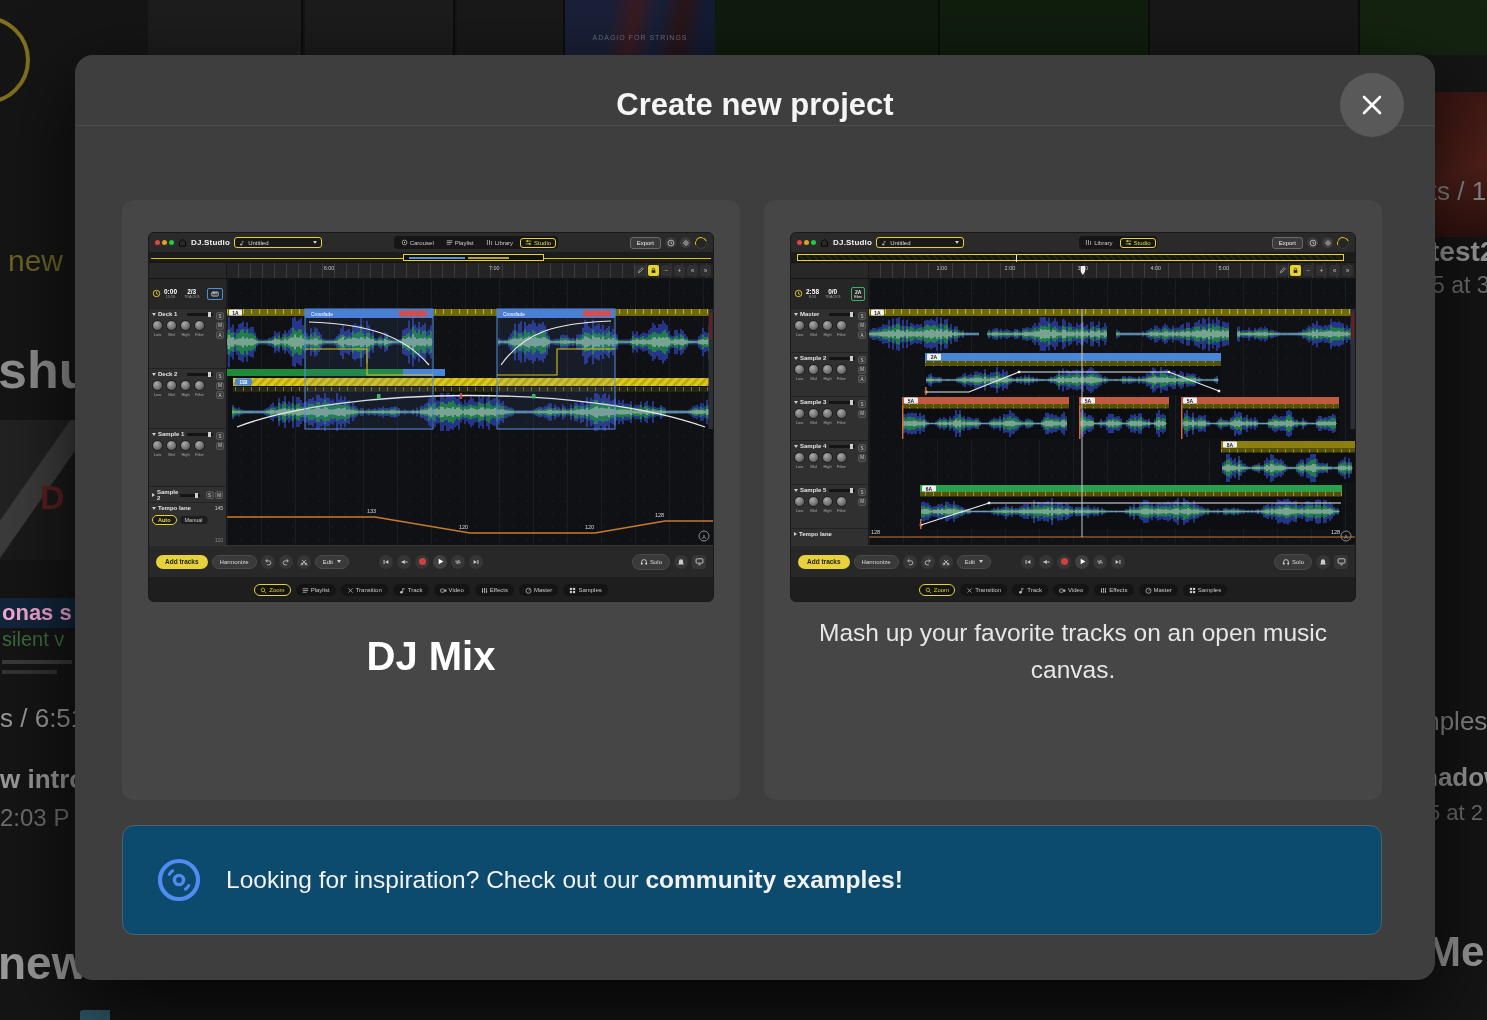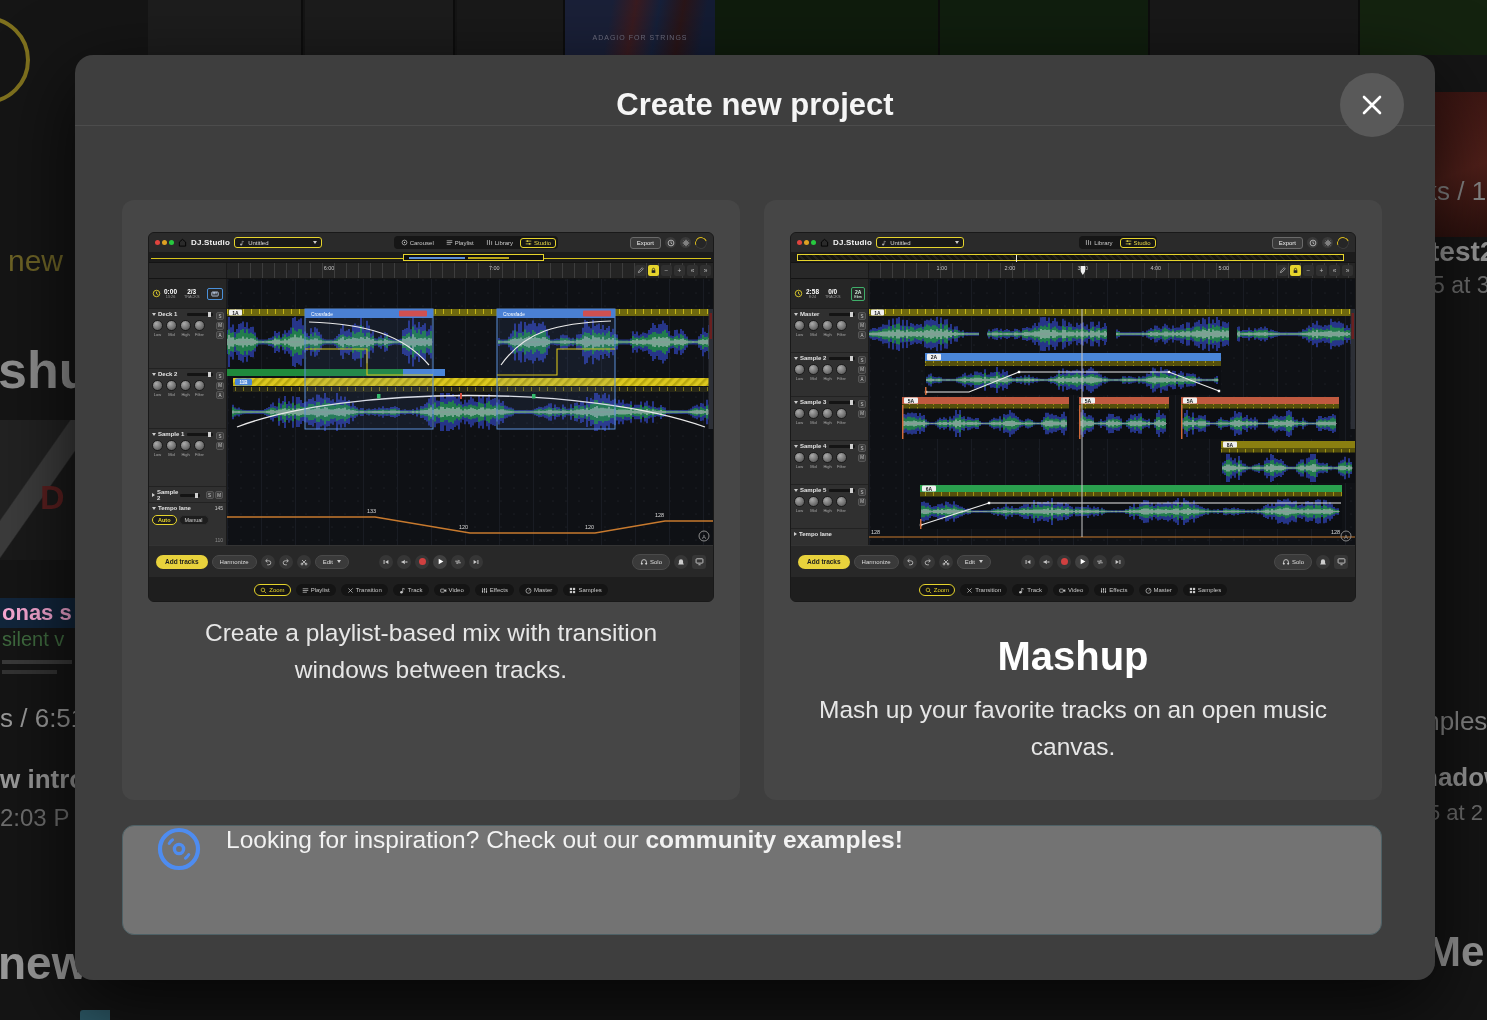--- a/index.html
+++ b/index.html
@@ -12,21 +12,21 @@
   .bg-text{position:absolute;color:#8f8f8f;white-space:nowrap}
   
   .modal{position:absolute;left:75px;top:55px;width:1360px;height:925px;background:#3e3e3e;border-radius:18px;box-shadow:0 25px 80px rgba(0,0,0,.75)}
   .mhead{height:71px;border-bottom:1px solid #4c4c4c;position:relative}
   .mtitle{line-height:100px;text-align:center;font-size:31px;font-weight:bold;color:#f5f5f5}
   .mclose{position:absolute;right:31px;top:18px;width:64px;height:64px;border-radius:50%;background:#595959;display:flex;align-items:center;justify-content:center;cursor:pointer}
   .card{position:absolute;top:145px;width:618px;height:600px;background:#464646;border-radius:12px;cursor:pointer}
   .card.c1{left:47px}.card.c2{left:689px}
   .ctitle{margin-top:32px;text-align:center;font-size:40px;font-weight:bold;color:#ffffff}
   .cdesc{margin:12px 44px 0;text-align:center;font-size:24.5px;line-height:37px;color:#e6e6e6}
-  .banner{position:absolute;left:47px;top:770px;width:1260px;height:110px;background:#737373;border:1px solid #4e6166;border-radius:12px;display:flex;align-items:flex-start;padding:0 24px 0 33px}
+  .banner{position:absolute;left:47px;top:770px;width:1260px;height:110px;background:#0c4a6e;border:1px solid #4e6166;border-radius:12px;display:flex;align-items:center;padding:0 24px 0 33px}
   .btext{margin-left:24px;font-size:24.5px;color:#f2f2f2}
   .btext b{font-weight:bold}
   .bbtn{margin-left:auto;width:260px;height:61px;background:#57696e;border:1px solid #6b7d82;border-radius:8px;color:#f5f5f5;font-size:24px;display:flex;align-items:center;justify-content:center;cursor:pointer}
   
   .thumb{width:566px;height:370px;margin:32px auto 0;background:#232323;border:1px solid #191919;border-radius:6px;overflow:hidden;font-weight:normal}
   .tbar{height:20px;background:#2a2a2a;border-bottom:1px solid #1c1c1c;display:flex;align-items:center;gap:4px;padding:0 6px}
   .dots{display:flex;gap:2px}
   .dots i{width:5px;height:5px;border-radius:50%;display:block}
   .dr{background:#e0443e}.dy{background:#dea123}.dg{background:#27c93f}
   .hic{color:#cfcfcf}
@@ -689,21 +689,21 @@
             <span>Master</span>
           </span>
         <span class="bchip">
             <svg class="ic" width="7" height="7" viewBox="0 0 10 10">
               <use href="#i-samples"></use>
             </svg>
             <span>Samples</span>
           </span>
       </div>
     </div>
-    <div class="cdesc">Create a playlist-based mix with transition windows between tracks.</div>
+    <div class="ctitle">DJ Mix</div>
   </div>
 
   <div class="card c2">
     <div class="thumb">
       <div class="tbar">
         <span class="dots">
             <i class="dr"></i>
             <i class="dy"></i>
             <i class="dg"></i>
           </span>
@@ -1190,21 +1190,20 @@
             <span>Master</span>
           </span>
         <span class="bchip">
             <svg class="ic" width="7" height="7" viewBox="0 0 10 10">
               <use href="#i-samples"></use>
             </svg>
             <span>Samples</span>
           </span>
       </div>
     </div>
-    <div class="ctitle">Mashup</div>
     <div class="cdesc">Mash up your favorite tracks on an open music canvas.</div>
   </div>
 
   <div class="banner">
     <svg width="46" height="46" viewBox="0 0 46 46">
       <circle cx="23" cy="23" r="19" fill="none" stroke="#4e8cf0" stroke-width="4.2"></circle>
       <circle cx="23" cy="23" r="4.6" fill="none" stroke="#4e8cf0" stroke-width="3.4"></circle>
       <path d="M13.2,17.4 a11.2,11.2 0 013.4,-3.6" fill="none" stroke="#4e8cf0" stroke-width="3" stroke-linecap="round"></path>
       <path d="M32.8,28.6 a11.2,11.2 0 01-3.4,3.6" fill="none" stroke="#4e8cf0" stroke-width="3" stroke-linecap="round"></path>
     </svg>

